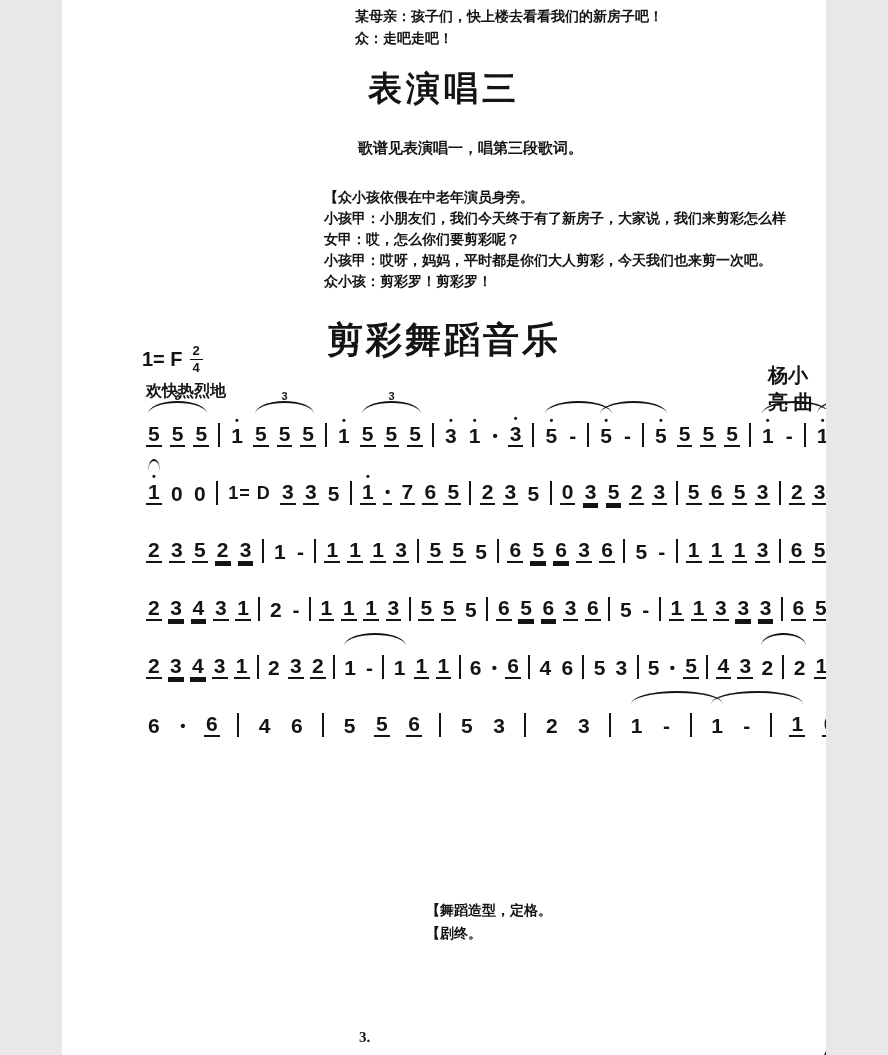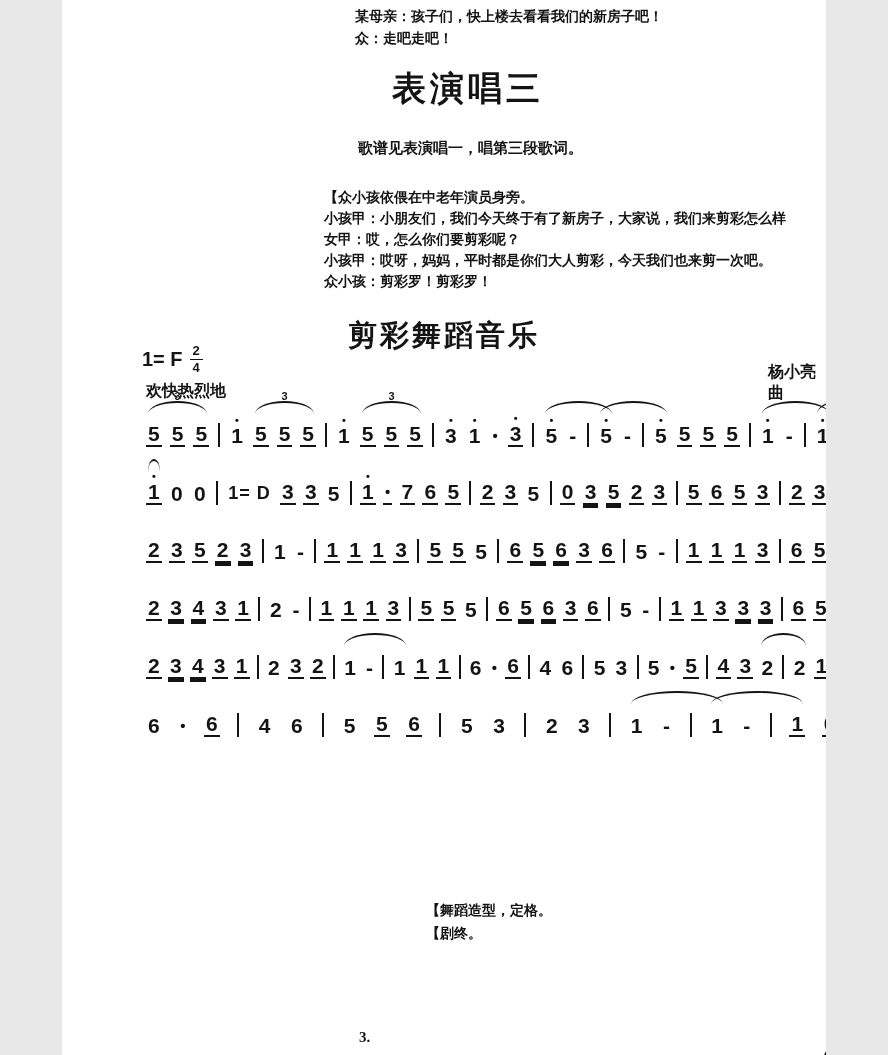--- a/index.html
+++ b/index.html
@@ -1,34 +1,34 @@
 <!DOCTYPE html>
 <html><head>
 <meta charset="utf-8">
 <style>
   html,body{margin:0;padding:0;background:#e8e8e8;}
   .page{position:relative;width:764px;height:1055px;background:#ffffff;margin:0 auto;
         font-family:"Liberation Sans",sans-serif;color:#141414;overflow:hidden;}
   .top-dialogue{position:absolute;left:293px;top:5px;font-size:14px;font-weight:bold;line-height:22px;}
   .h-title{position:absolute;left:0;width:100%;text-align:center;font-weight:bold;letter-spacing:4px;}
-  .t3{top:66px;font-size:34px;padding-left:24px;}
+  .t3{top:66px;font-size:34px;}
   .t4{top:792px;font-size:34px;}
   .h-note{position:absolute;font-size:15px;font-weight:bold;}
   .n3{left:296px;top:139px;}
   .n4{left:322px;top:852px;}
   .dialogue{position:absolute;left:262px;top:187px;font-size:14px;font-weight:bold;line-height:21px;}
   .music-title{position:absolute;left:0;top:316px;width:100%;text-align:center;
-               font-size:29px;font-weight:bold;letter-spacing:3px;}
+               font-size:36px;font-weight:bold;letter-spacing:3px;}
   .keysig{position:absolute;left:80px;top:346px;font-size:20px;font-weight:bold;}
   .frac{display:inline-flex;flex-direction:column;vertical-align:middle;text-align:center;
         font-size:13px;line-height:1.05;margin-left:7px;position:relative;top:-2px;}
   .frac .num{border-bottom:1.6px solid #141414;padding:0 3px 1px;}
   .frac .den{padding-top:1px;}
   .tempo{position:absolute;left:84px;top:381px;font-size:16px;font-weight:bold;}
-  .composer{position:absolute;left:706px;top:362px;font-size:16px;font-weight:bold;}
+  .composer{position:absolute;left:706px;top:362px;font-size:20px;font-weight:bold;}
   .notation{position:absolute;left:84px;top:398px;width:716px;}
   .nline{position:relative;height:58px;display:flex;justify-content:space-between;
          align-items:flex-end;padding-bottom:9px;box-sizing:border-box;}
   .note{position:relative;display:inline-block;font-size:21px;font-weight:bold;
         line-height:23px;padding:0 2px;}
   .note.u1{border-bottom:2px solid #141414;}
   .note.u2{border-bottom:2px solid #141414;box-shadow:0 3px 0 #141414;}
   .note.adot{font-size:15px;line-height:23px;}
   .note.keych{font-size:18px;letter-spacing:1px;}
   .octdot{position:absolute;top:-9px;left:50%;transform:translateX(-50%);

